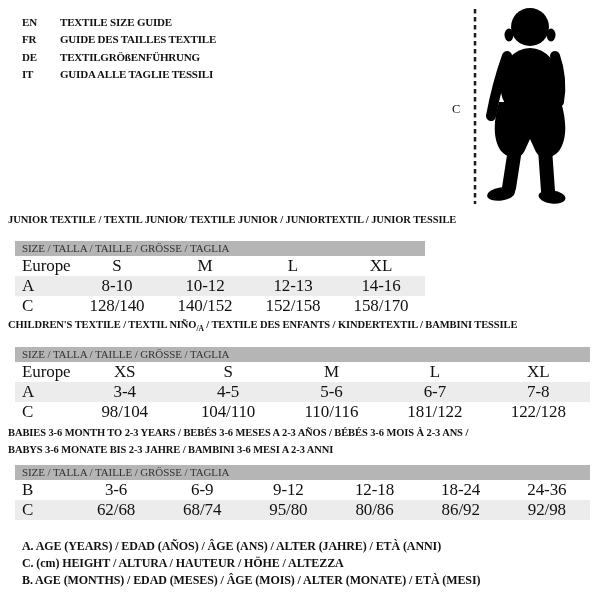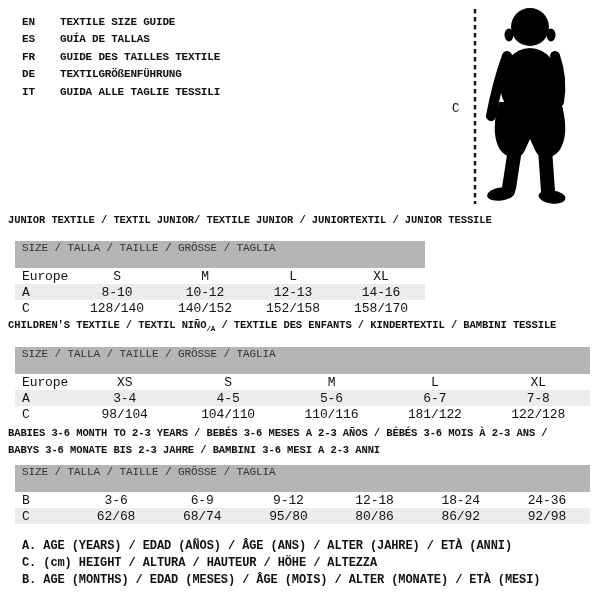--- a/index.html
+++ b/index.html
@@ -1,18 +1,18 @@
 <!DOCTYPE html>
 <html><head>
 <meta charset="utf-8">
 <style>
   html,body{margin:0;padding:0;background:#fff;}
   .canvas{
     position:relative;width:600px;height:600px;background:#ffffff;
-    font-family:Liberation Mono, monospace;color:#111;overflow:hidden;
+    font-family:Liberation Serif, serif;color:#111;overflow:hidden;
   }
   
   .langs{position:absolute;left:22px;top:13px;}
   .lang-row{display:flex;height:17.5px;align-items:center;
     font-weight:bold;font-size:11px;letter-spacing:-0.2px;}
   .lang-code{width:38px;}
   
   .figure{position:absolute;left:448px;top:4px;width:150px;height:212px;}
   .measure-label{position:absolute;left:4px;top:98px;font-size:12.5px;}
   
@@ -20,43 +20,39 @@
     letter-spacing:-0.1px;white-space:nowrap;}
   #junior-title{top:214px;}
   #children-title{top:319px;}
   #babies-title{top:425px;line-height:16.5px;}
   sub{font-size:7.5px;}
   
   .size-table{position:absolute;left:15px;}
   #table-junior{top:241px;width:410px;}
   #table-children{top:347px;width:575px;}
   #table-babies{top:465px;width:575px;}
-  .size-bar{height:27px;background:#b5b5b5;font-size:11px;color:#333;
+  .size-bar{height:15px;background:#b5b5b5;font-size:11px;color:#333;
     line-height:15px;padding-left:7px;letter-spacing:-0.1px;}
   table{width:100%;border-collapse:collapse;table-layout:fixed;}
-  td{height:16px;font-size:13px;text-align:center;padding:0;letter-spacing:-0.1px;}
+  td{height:16px;font-size:17px;text-align:center;padding:0;letter-spacing:-0.1px;}
   td.row-label{text-align:left;padding-left:7px;}
   tr.shaded{background:#ececec;}
   
   .notes{position:absolute;left:22px;top:538px;font-size:12px;font-weight:bold;
     line-height:17.2px;letter-spacing:-0.1px;white-space:nowrap;}
 </style>
 </head>
 <body>
 
 <div class="canvas">
 
   <div class="langs">
     <div class="lang-row">
       <span class="lang-code">EN</span>
       <span class="lang-title">TEXTILE SIZE GUIDE</span>
-    </div>
-    <div class="lang-row">
-      <span class="lang-code">ES</span>
-      <span class="lang-title">GUÍA DE TALLAS</span>
     </div>
     <div class="lang-row">
       <span class="lang-code">FR</span>
       <span class="lang-title">GUIDE DES TAILLES TEXTILE</span>
     </div>
     <div class="lang-row">
       <span class="lang-code">DE</span>
       <span class="lang-title">TEXTILGRÖßENFÜHRUNG</span>
     </div>
     <div class="lang-row">

